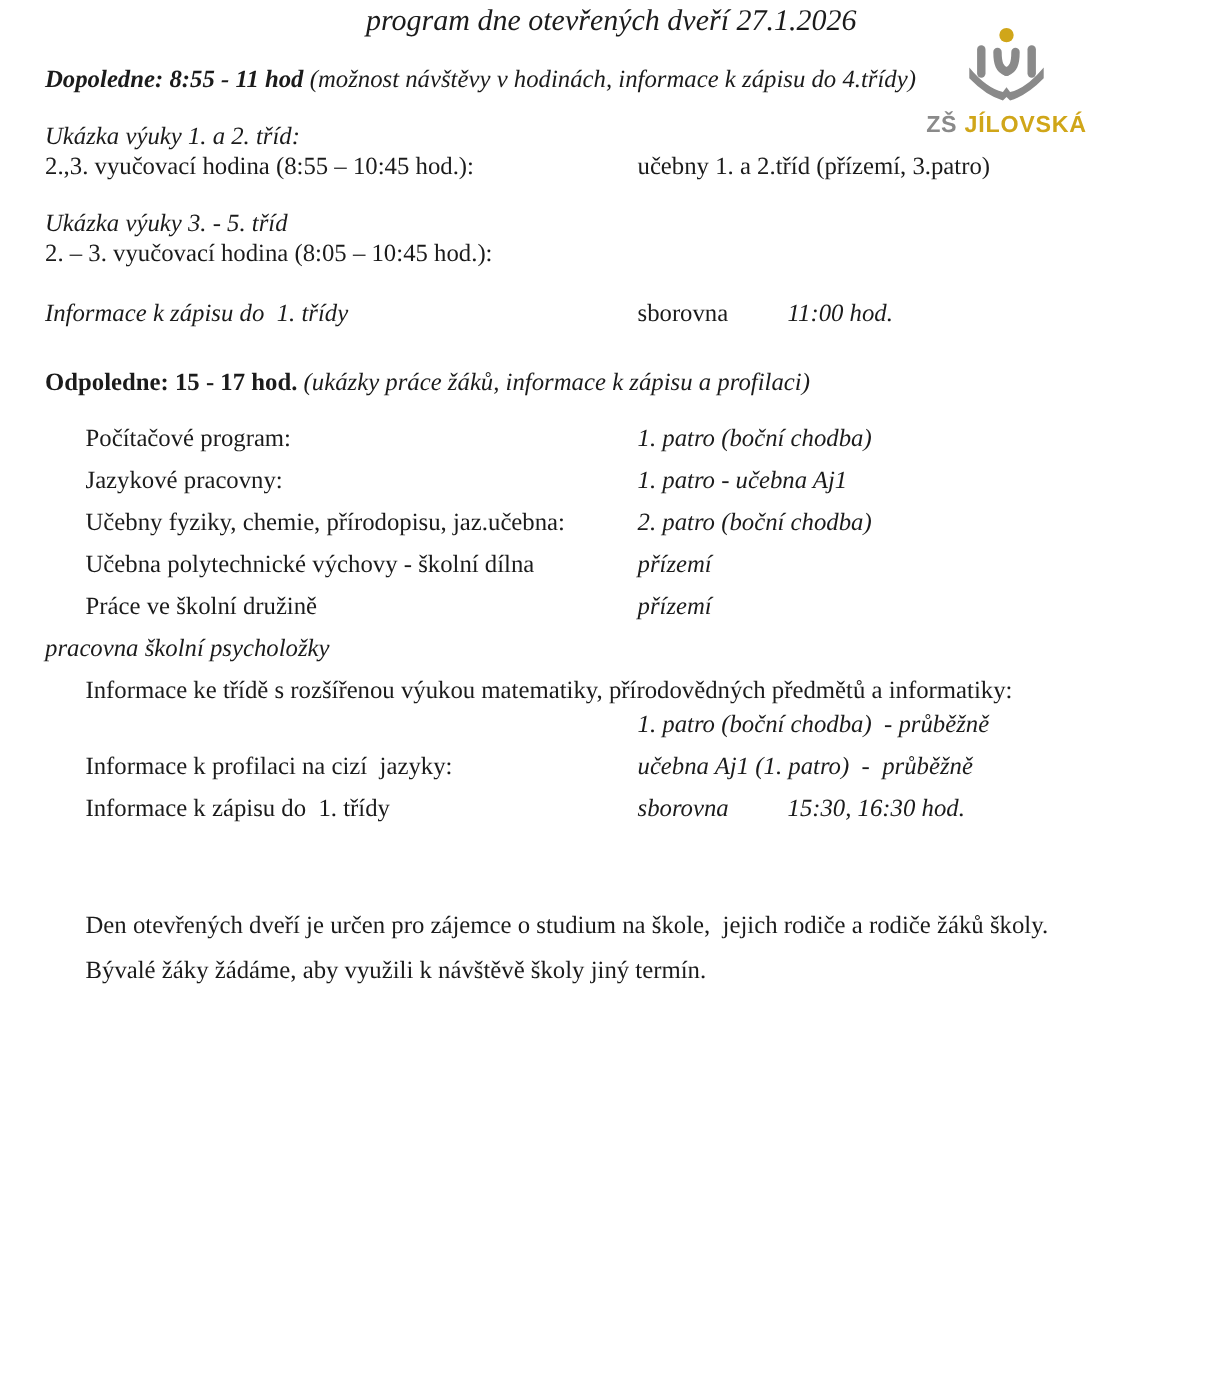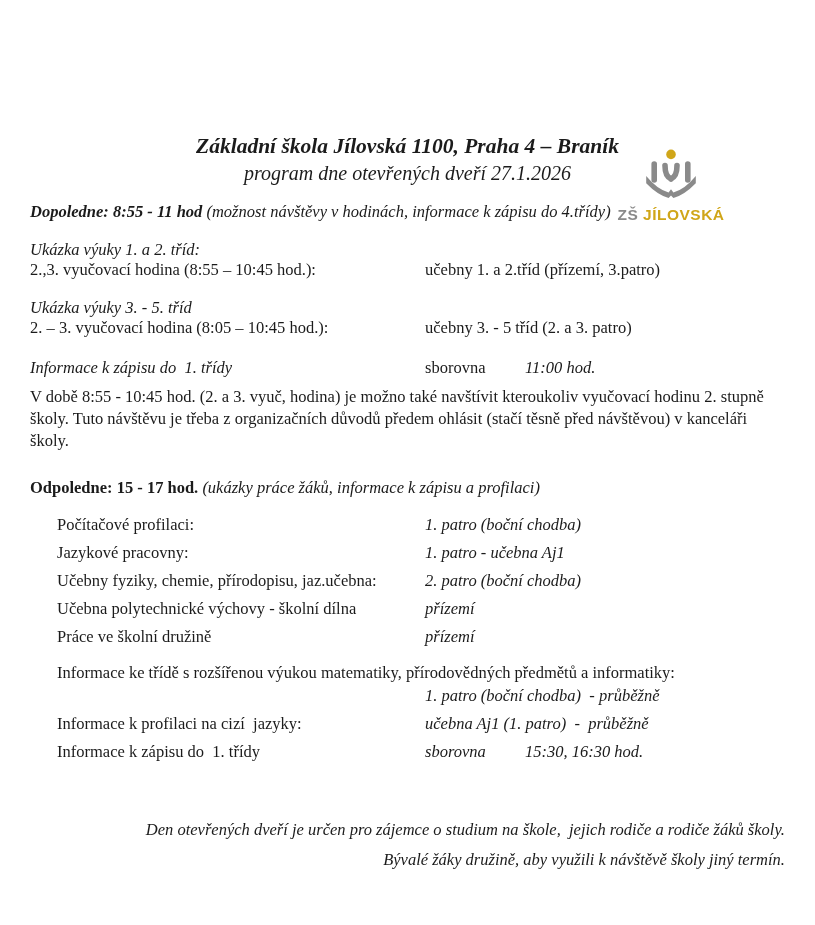--- a/index.html
+++ b/index.html
@@ -50,21 +50,21 @@
   .block-label{margin:18px 0 0;font-style:italic;}
   .mt20{margin-top:20px;}
 
   .paragraph{margin:8px 0 0;line-height:22px;}
 
   .afternoon-rows{margin-top:17px;}
   .afternoon-rows .row{margin-bottom:8px;line-height:20px;}
   .wide-row-line2{margin:3px 0 8px;}
 
   .footer{margin-top:58px;}
-  .footer p{margin:0 0 10px;font-style:italic;text-align:right;}
+  .footer p{margin:0 0 10px;}
 </style>
 </head>
 <body>
 
 <div class="page">
 
   <div class="logo">
     <svg class="logo-mark" width="82" height="56" viewBox="0 0 100 70" aria-hidden="true">
       <circle cx="50" cy="8" r="6" fill="var(--logo-gold)"></circle>
       <g stroke="var(--logo-gray)" stroke-width="7" fill="none" stroke-linecap="round">
@@ -73,73 +73,71 @@
         <path d="M42.5,22 C42.5,32 44.5,36.5 50,38.5"></path>
         <path d="M57.5,22 C57.5,32 55.5,36.5 50,38.5"></path>
       </g>
       <path fill="var(--logo-gray)" d="M19,35 Q33,52 47,55.5 L50,51.5 L53,55.5 Q67,52 81,35 L81,44 Q67,58.5 53,62.5 L50,59.5 L47,62.5 Q33,58.5 19,44 Z"></path>
     </svg>
     <div class="logo-text">
       <span class="zs">ZŠ </span><span class="name">JÍLOVSKÁ</span>
     </div>
   </div>
 
-  <h1 class="doc-title">Základní škola Jílovská 1100, Praha 4 – Braník</h1>
   <p class="doc-subtitle">program dne otevřených dveří 27.1.2026</p>
 
   <p class="section-heading">
     <span class="strong-it">Dopoledne: 8:55 - 11 hod</span><span class="note prewrap"> (možnost návštěvy v hodinách, informace k zápisu do 4.třídy)</span>
   </p>
 
   <p class="block-label">Ukázka výuky 1. a 2. tříd:</p>
   <div class="row">
     <span class="prewrap">2.,3. vyučovací hodina (8:55 – 10:45 hod.):</span>
     <span class="prewrap">učebny 1. a 2.tříd (přízemí, 3.patro)</span>
   </div>
 
   <p class="block-label">Ukázka výuky 3. - 5. tříd</p>
   <div class="row">
     <span class="prewrap">2. – 3. vyučovací hodina (8:05 – 10:45 hod.):</span>
-    <span class="prewrap">učebny 3. - 5 tříd (2. a 3. patro)</span>
   </div>
 
   <div class="row3 mt20">
     <span class="it prewrap">Informace k zápisu do  1. třídy</span>
     <span class="prewrap">sborovna</span>
     <span class="it prewrap">11:00 hod.</span>
   </div>
 
-  <p class="paragraph">V době 8:55 - 10:45 hod. (2. a 3. vyuč, hodina) je možno také navštívit kteroukoliv vyučovací hodinu 2. stupně školy. Tuto návštěvu je třeba z organizačních důvodů předem ohlásit (stačí těsně před návštěvou) v kanceláři školy.</p>
 
   <p class="section-heading" style="margin-top:26px;">
     <span class="strong">Odpoledne: 15 - 17 hod.</span><span class="note prewrap"> (ukázky práce žáků, informace k zápisu a profilaci)</span>
   </p>
 
   <div class="afternoon-rows">
     <div class="row">
-      <span class="indent prewrap">Počítačové profilaci:</span>
+      <span class="indent prewrap">Počítačové program:</span>
       <span class="it prewrap">1. patro (boční chodba)</span>
     </div>
     <div class="row">
       <span class="indent prewrap">Jazykové pracovny:</span>
       <span class="it prewrap">1. patro - učebna Aj1</span>
     </div>
     <div class="row">
       <span class="indent prewrap">Učebny fyziky, chemie, přírodopisu, jaz.učebna:</span>
       <span class="it prewrap">2. patro (boční chodba)</span>
     </div>
     <div class="row">
       <span class="indent prewrap">Učebna polytechnické výchovy - školní dílna</span>
       <span class="it prewrap">přízemí</span>
     </div>
     <div class="row">
       <span class="indent prewrap">Práce ve školní družině</span>
       <span class="it prewrap">přízemí</span>
     </div>
     <div class="row">
+      <span class="it prewrap">pracovna školní psycholožky</span>
     </div>
 
     <div>
       <span class="indent prewrap">Informace ke třídě s rozšířenou výukou matematiky, přírodovědných předmětů a informatiky:</span>
       <div class="row wide-row-line2">
         <span></span>
         <span class="it prewrap">1. patro (boční chodba)  - průběžně</span>
       </div>
     </div>
 
@@ -150,16 +148,16 @@
 
     <div class="row3">
       <span class="indent prewrap">Informace k zápisu do  1. třídy</span>
       <span class="it prewrap">sborovna</span>
       <span class="it prewrap">15:30, 16:30 hod.</span>
     </div>
   </div>
 
   <div class="footer indent">
     <p class="prewrap">Den otevřených dveří je určen pro zájemce o studium na škole,  jejich rodiče a rodiče žáků školy.</p>
-    <p class="prewrap">Bývalé žáky družině, aby využili k návštěvě školy jiný termín.</p>
+    <p class="prewrap">Bývalé žáky žádáme, aby využili k návštěvě školy jiný termín.</p>
   </div>
 
 </div>
 
 </body></html>

